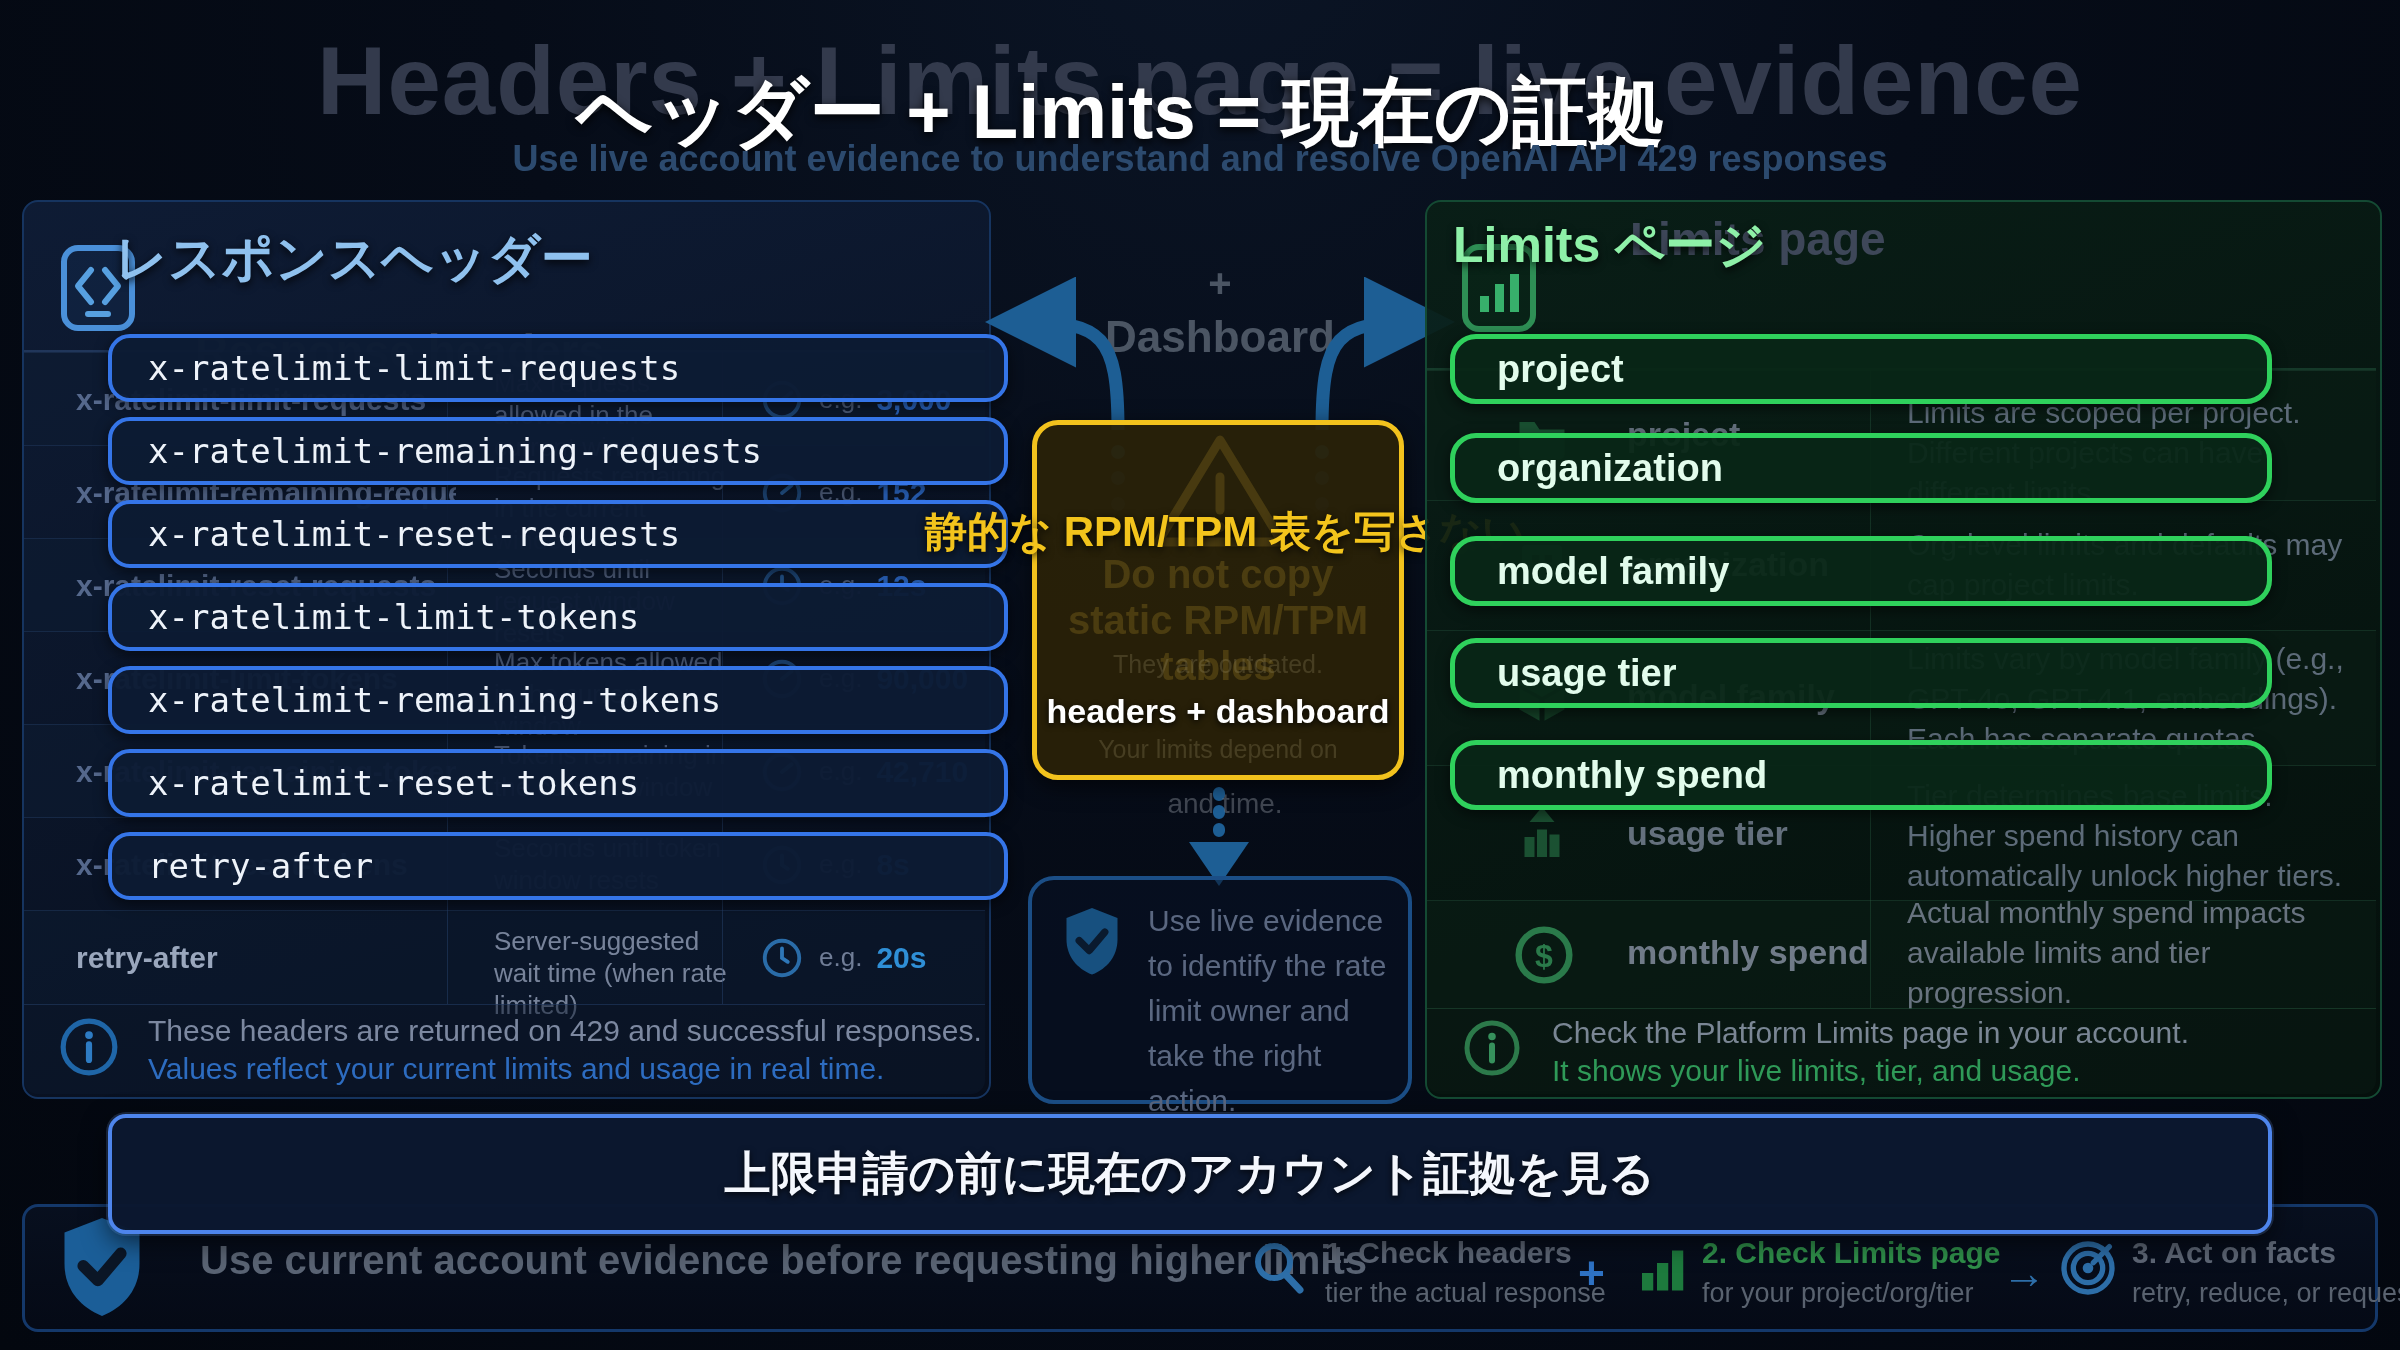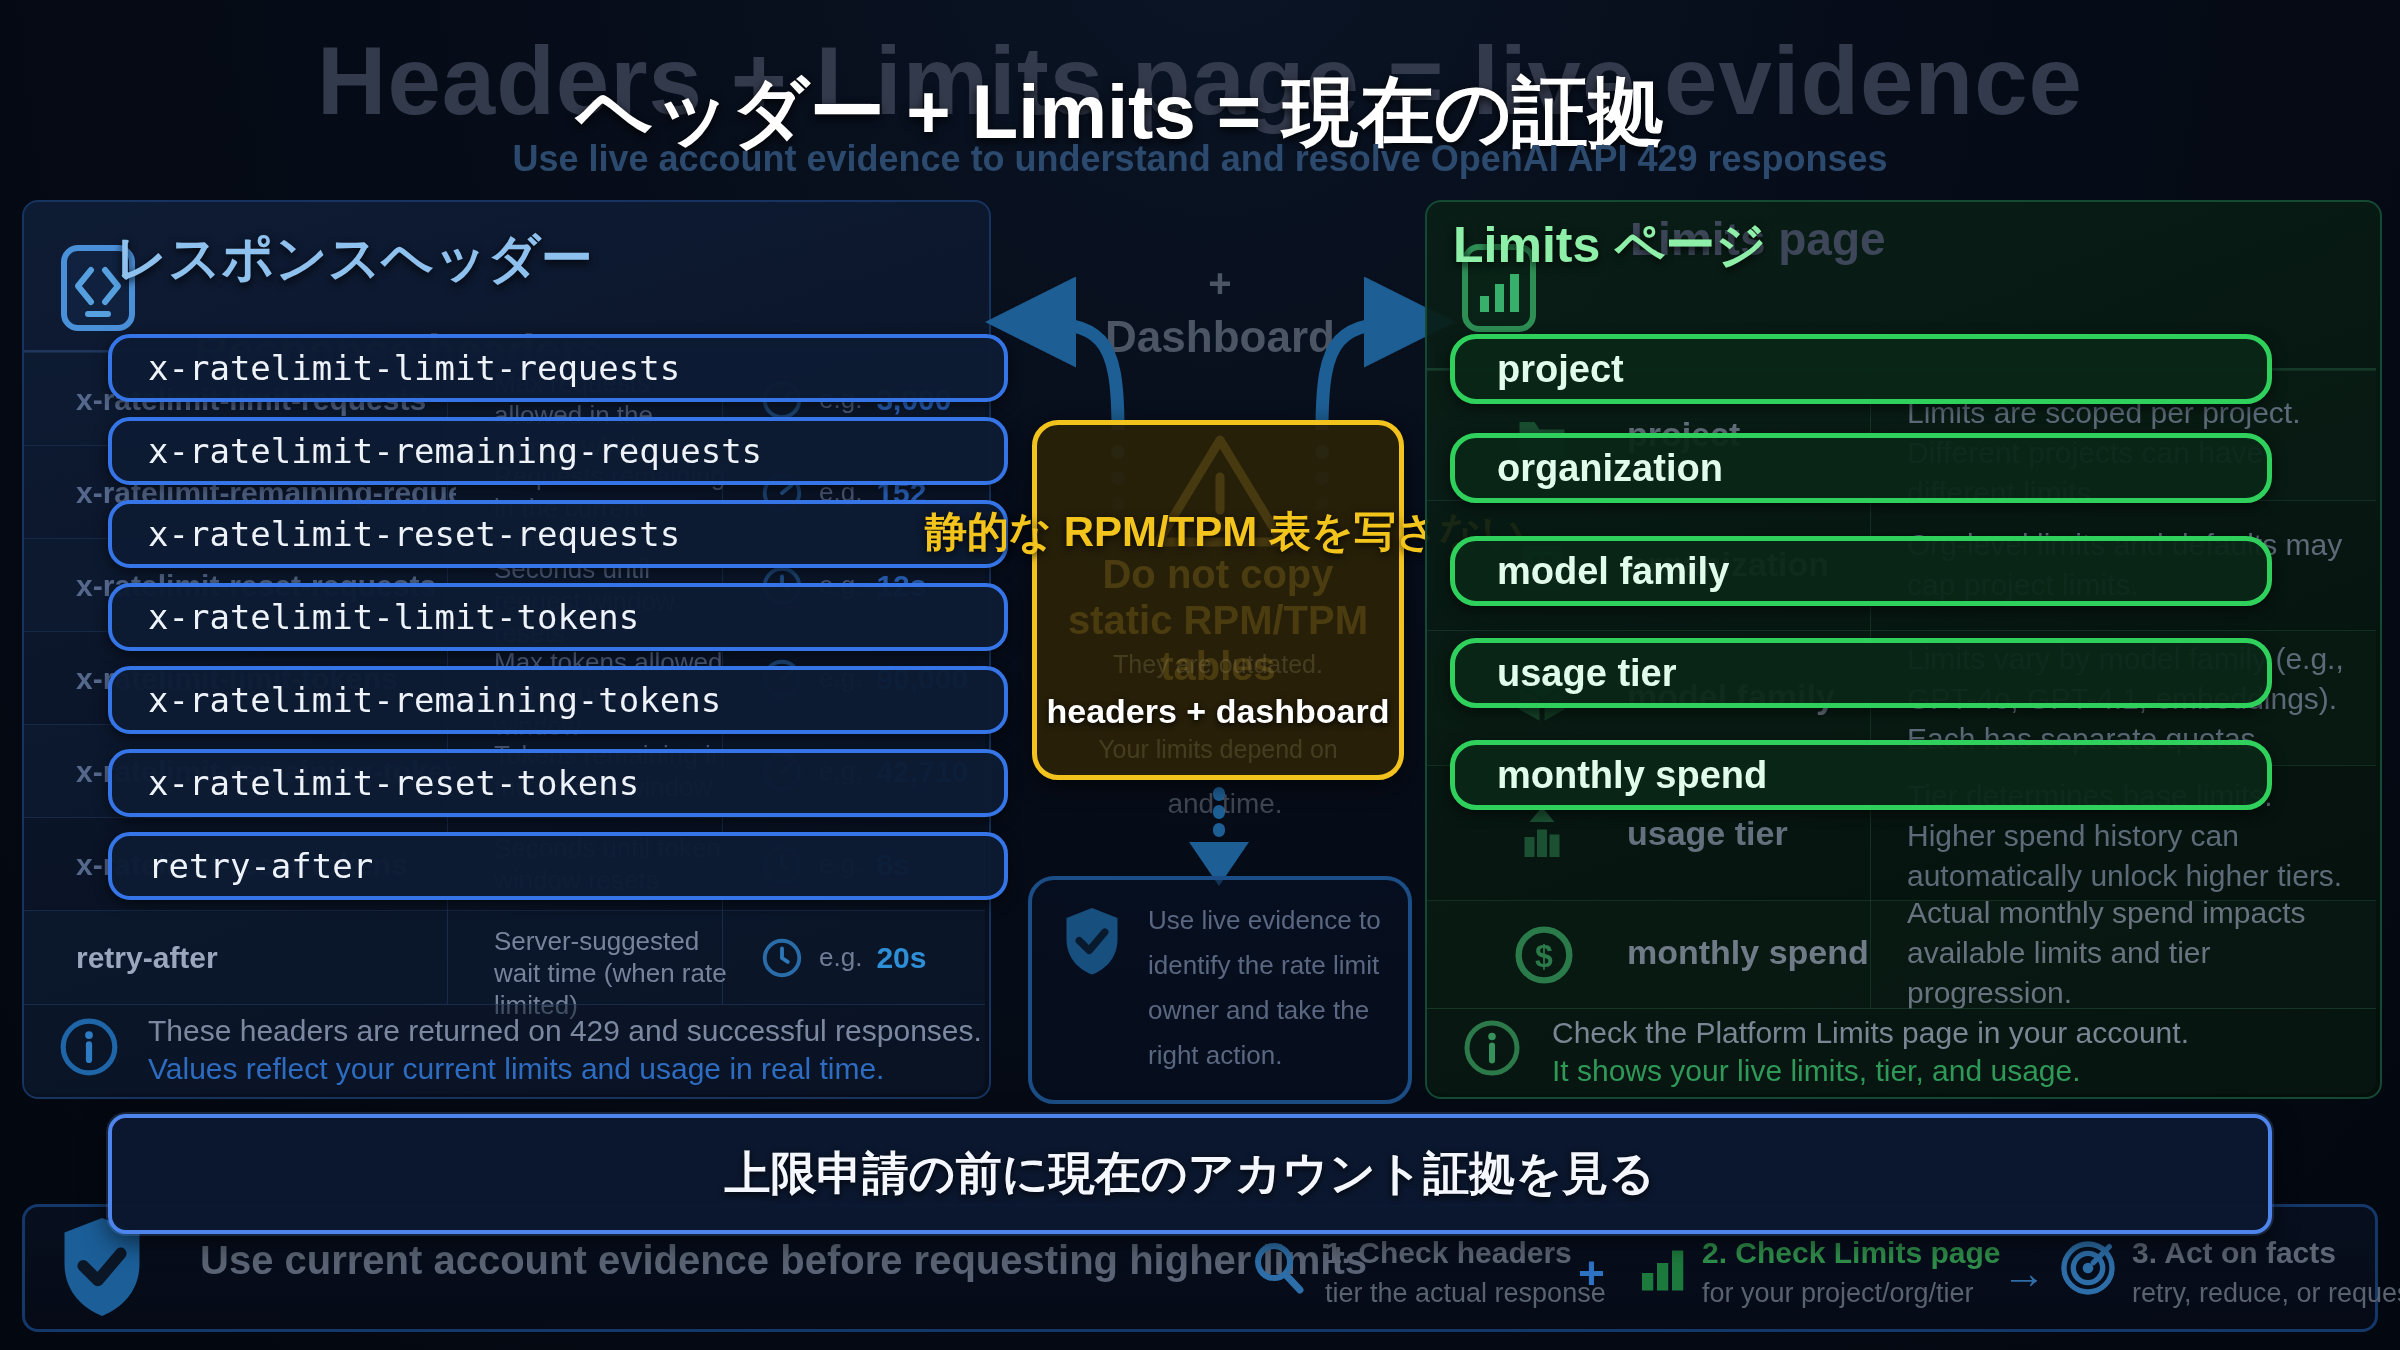--- a/index.html
+++ b/index.html
@@ -76,21 +76,21 @@
     background:rgba(42,33,7,.93);box-shadow:0 6px 22px rgba(0,0,0,.6);box-sizing:border-box;}
   .warn-ghost-t{width:372px;font-size:40px;font-weight:bold;color:rgba(205,165,45,.22);}
   .warn-ghost-b{width:372px;font-size:25px;color:rgba(150,140,100,.28);}
   .warn-tail{left:1135px;top:788px;width:180px;font-size:28px;color:rgba(120,125,135,.5);}
   .warn-jp{left:925px;top:504px;width:588px;font-size:42px;font-weight:bold;color:#f3c41c;
     text-shadow:0 2px 8px rgba(0,0,0,.9);}
   .warn-white{left:1032px;top:692px;width:372px;font-size:34px;font-weight:bold;color:#ffffff;
     text-shadow:0 2px 6px rgba(0,0,0,.9);}
   .advice-box{left:1028px;top:876px;width:384px;height:228px;border-radius:26px;border:4px solid #1b4e86;
     background:rgba(8,18,38,.55);box-sizing:border-box;}
-  .advice-text{left:1148px;top:898px;width:240px;font-size:26px;color:#5a6780;line-height:45px;}
+  .advice-text{left:1148px;top:898px;width:240px;font-size:30px;color:#5a6780;line-height:45px;}
 
   
   .banner{left:108px;top:1114px;width:2164px;height:120px;border-radius:18px;border:4px solid #4e85ec;
     background:rgba(11,24,47,.97);display:flex;align-items:center;justify-content:center;
     box-shadow:0 0 0 2px rgba(120,170,255,.18), 0 8px 26px rgba(0,0,0,.6);box-sizing:border-box;}
   .banner-text{font-size:46px;font-weight:bold;color:#f4f7fd;text-shadow:0 2px 6px rgba(0,0,0,.8);}
 
   
   .footer{left:22px;top:1204px;width:2356px;height:128px;border-radius:16px;border:3px solid #14386a;
     background:linear-gradient(180deg, rgba(8,16,32,.9), rgba(5,10,22,.95));box-sizing:border-box;}

